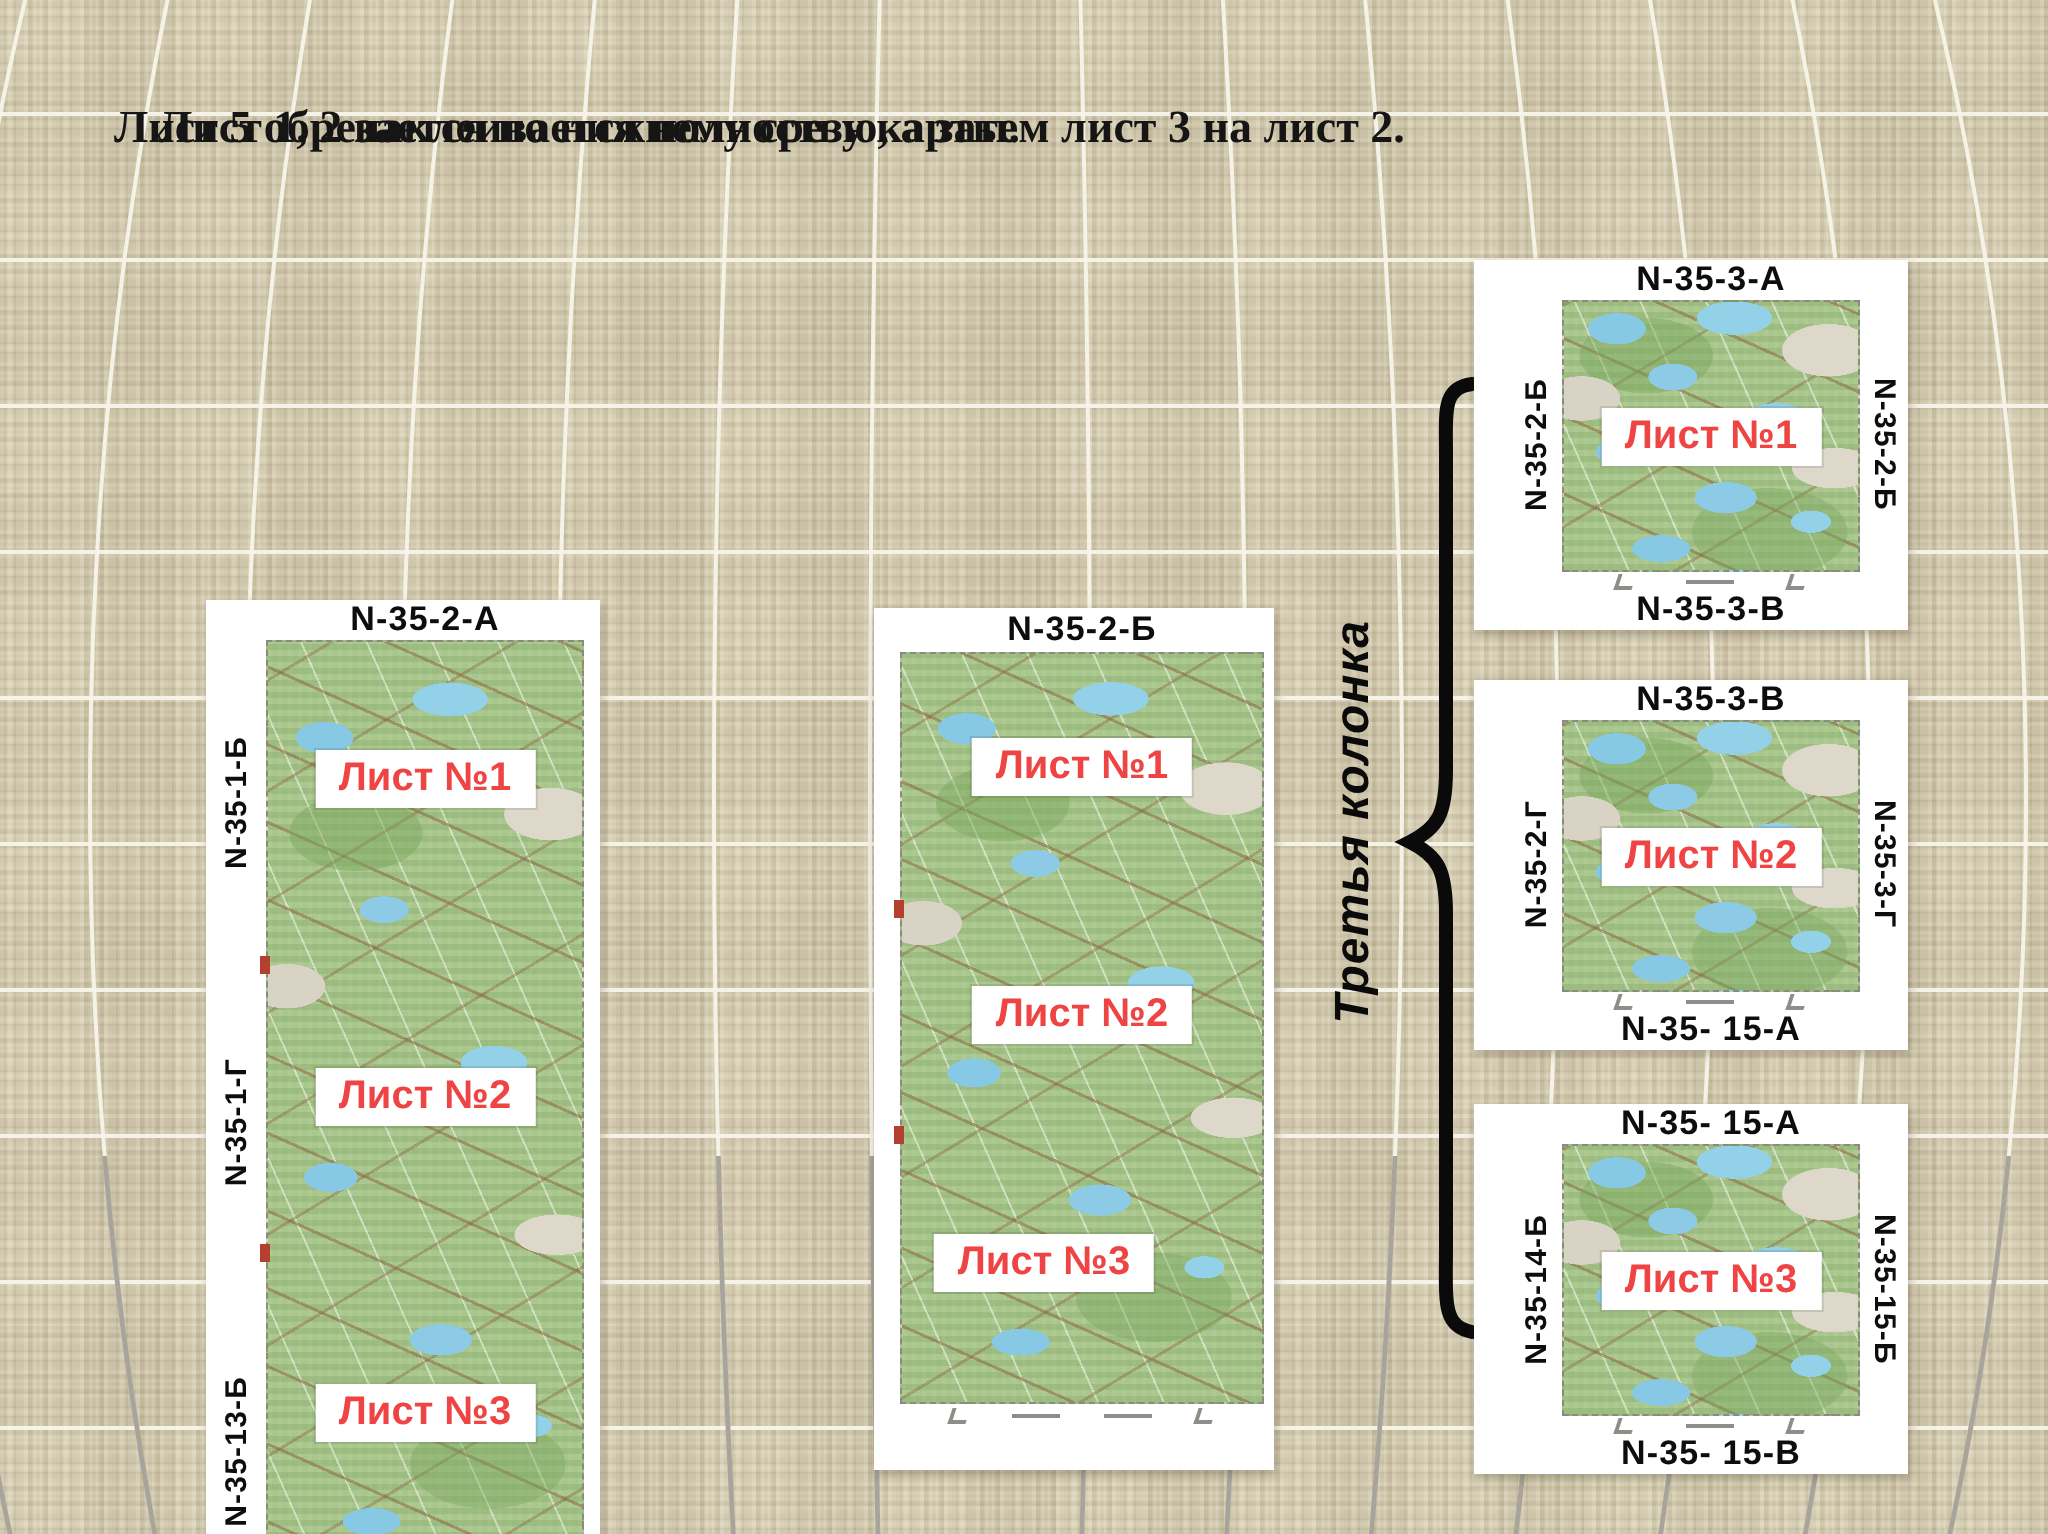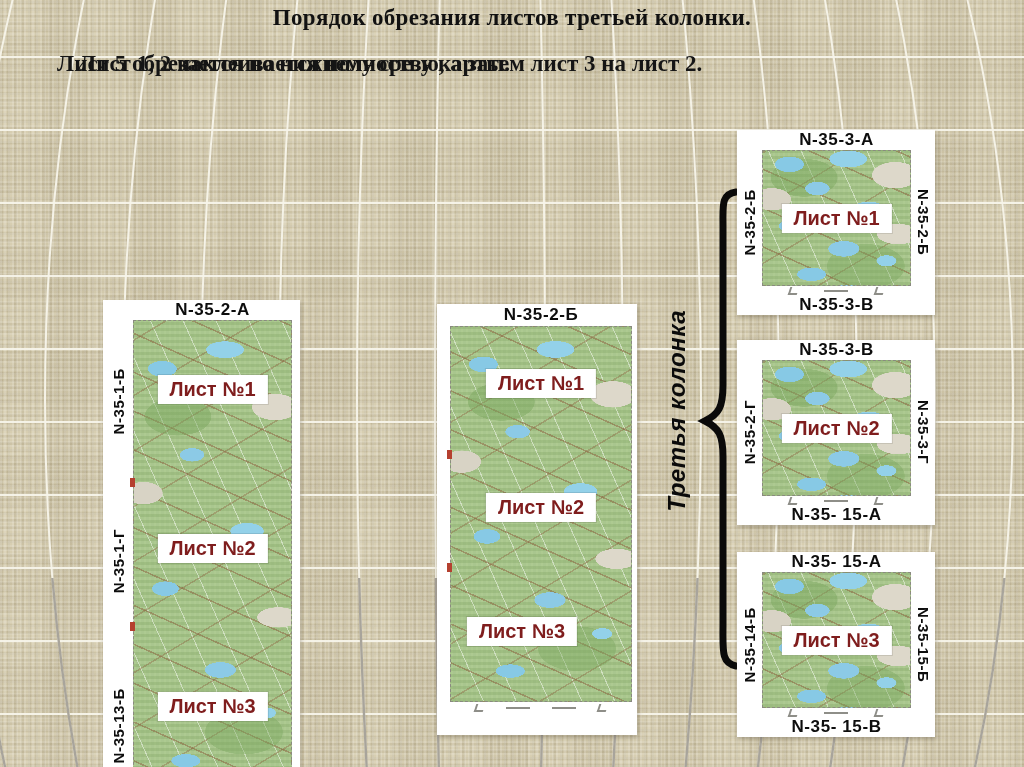--- a/index.html
+++ b/index.html
@@ -20,21 +20,21 @@
     font:bold 23px "Liberation Serif",serif;color:#111;letter-spacing:.3px;}
   .subtitle{position:absolute;left:57px;top:51px;height:32px;z-index:3;}
   .subtitle span{position:absolute;top:0;white-space:nowrap;
     font:bold 23px "Liberation Serif",serif;color:#151515;}
   .subtitle .line-b{left:22px;}
 
   .card{position:absolute;background:#fff;z-index:2;display:grid;
     box-shadow:1px 2px 5px rgba(60,50,30,.30);}
   .card.tall-left{grid-template-columns:30px 1fr 8px;grid-template-rows:20px 1fr 11px 22px;}
   .card.tall-mid{grid-template-columns:13px 1fr 5px;grid-template-rows:22px 1fr 11px 22px;}
-  .card.small{grid-template-columns:25px 1fr 24px;grid-template-rows:20px 1fr 9px 20px;}
+  .card.small{grid-template-columns:25px 1fr 24px;grid-template-rows:20px 1fr 9px 20px;padding-left:19px;}
 
   .lab{font:bold 17px "Liberation Sans",sans-serif;color:#0d0d0d;letter-spacing:.6px;
     text-align:center;align-self:center;}
   .lab.top{grid-column:2;grid-row:1;}
   .lab.bottom{grid-column:2;grid-row:4;}
 
   .sidecol{grid-row:2 / span 2;display:flex;flex-direction:column;align-items:center;}
   .sidecol.left{grid-column:1;justify-content:space-around;}
   .sidecol.right{grid-column:3;justify-content:center;}
   .vlab{font:bold 15px "Liberation Sans",sans-serif;color:#0d0d0d;letter-spacing:.6px;white-space:nowrap;}
@@ -59,21 +59,21 @@
       radial-gradient(ellipse 60px 34px at 28% 20%, rgba(120,165,92,.45) 0 55%, transparent 56%),
       radial-gradient(ellipse 70px 40px at 70% 86%, rgba(120,165,92,.40) 0 55%, transparent 56%),
       repeating-linear-gradient(24deg, transparent 0 34px, rgba(140,96,62,.50) 34px 35.5px),
       repeating-linear-gradient(-31deg, transparent 0 46px, rgba(140,96,62,.38) 46px 47.5px),
       repeating-linear-gradient(66deg, transparent 0 29px, rgba(255,255,255,.45) 29px 30px),
       repeating-linear-gradient(0deg, rgba(125,162,95,.30) 0 3px, transparent 3px 6px),
       repeating-linear-gradient(90deg, rgba(178,206,148,.45) 0 2px, transparent 2px 5px);
   }
   .sheetbox{position:absolute;left:50%;transform:translateX(-50%);z-index:2;
     background:#fff;box-shadow:0 0 0 1px rgba(0,0,0,.10);
-    font:bold 20px "Liberation Sans",sans-serif;color:#7f1d1d;
+    font:bold 20px "Liberation Sans",sans-serif;color:#ef4444;
     padding:3px 12px;white-space:nowrap;text-align:center;}
   .sheetbox.p1{top:11.5%;} .sheetbox.p2{top:44.5%;} .sheetbox.p3{top:77.5%;}
   .sheetbox.center{top:40%;}
   .sheetbox.shift-left{margin-left:-19px;}
   .tick{position:absolute;left:-3px;width:5px;height:9px;background:#b5402f;z-index:3;}
   .tick.t1{top:33%;} .tick.t2{top:63%;}
 
   .scale{grid-column:2;grid-row:3;display:flex;align-items:center;justify-content:space-around;padding:0 14px;}
   .scale i{display:block;width:24px;height:2px;background:#8e8e88;}
   .scale b{display:block;width:7px;height:6px;border-left:2px solid #8e8e88;border-bottom:2px solid #8e8e88;transform:skewX(-18deg);}
@@ -128,21 +128,20 @@
         <ellipse cx="490" cy="400" rx="523" ry="980"></ellipse>
         <ellipse cx="490" cy="400" rx="601" ry="980"></ellipse>
         <ellipse cx="490" cy="400" rx="679" ry="980"></ellipse>
         <ellipse cx="490" cy="400" rx="757" ry="980"></ellipse>
         <ellipse cx="490" cy="400" rx="835" ry="980"></ellipse>
         <ellipse cx="490" cy="400" rx="913" ry="980"></ellipse>
       </g>
     </svg>
   </svg>
 
-  <div class="title">Порядок обрезания листов третьей колонки.</div>
   <div class="subtitle">
     <span class="line-a">Лист 5 обрезается по нижнему срезу карты.</span>
     <span class="line-b">Лист 1, 2 наклеивается полностью, а затем лист 3 на лист 2.</span>
   </div>
 
   <div class="card tall-left" style="left:103px;top:300px;width:197px;height:533px">
     <div class="lab top">N-35-2-А</div>
     <div class="sidecol left">
       <span class="vlab up">N-35-1-Б</span>
       <span class="vlab up">N-35-1-Г</span>

